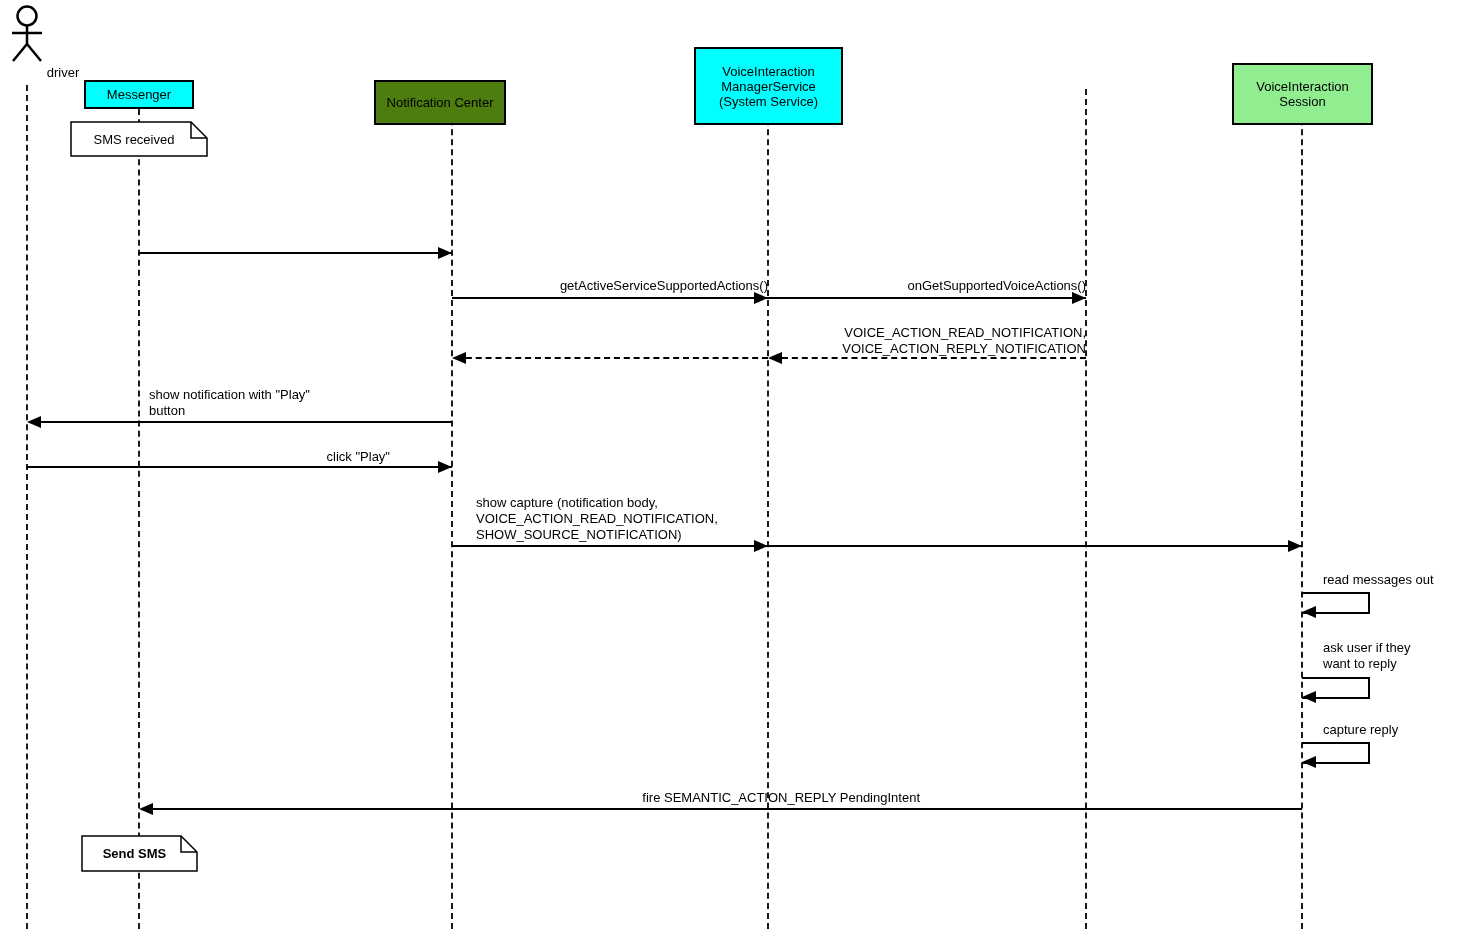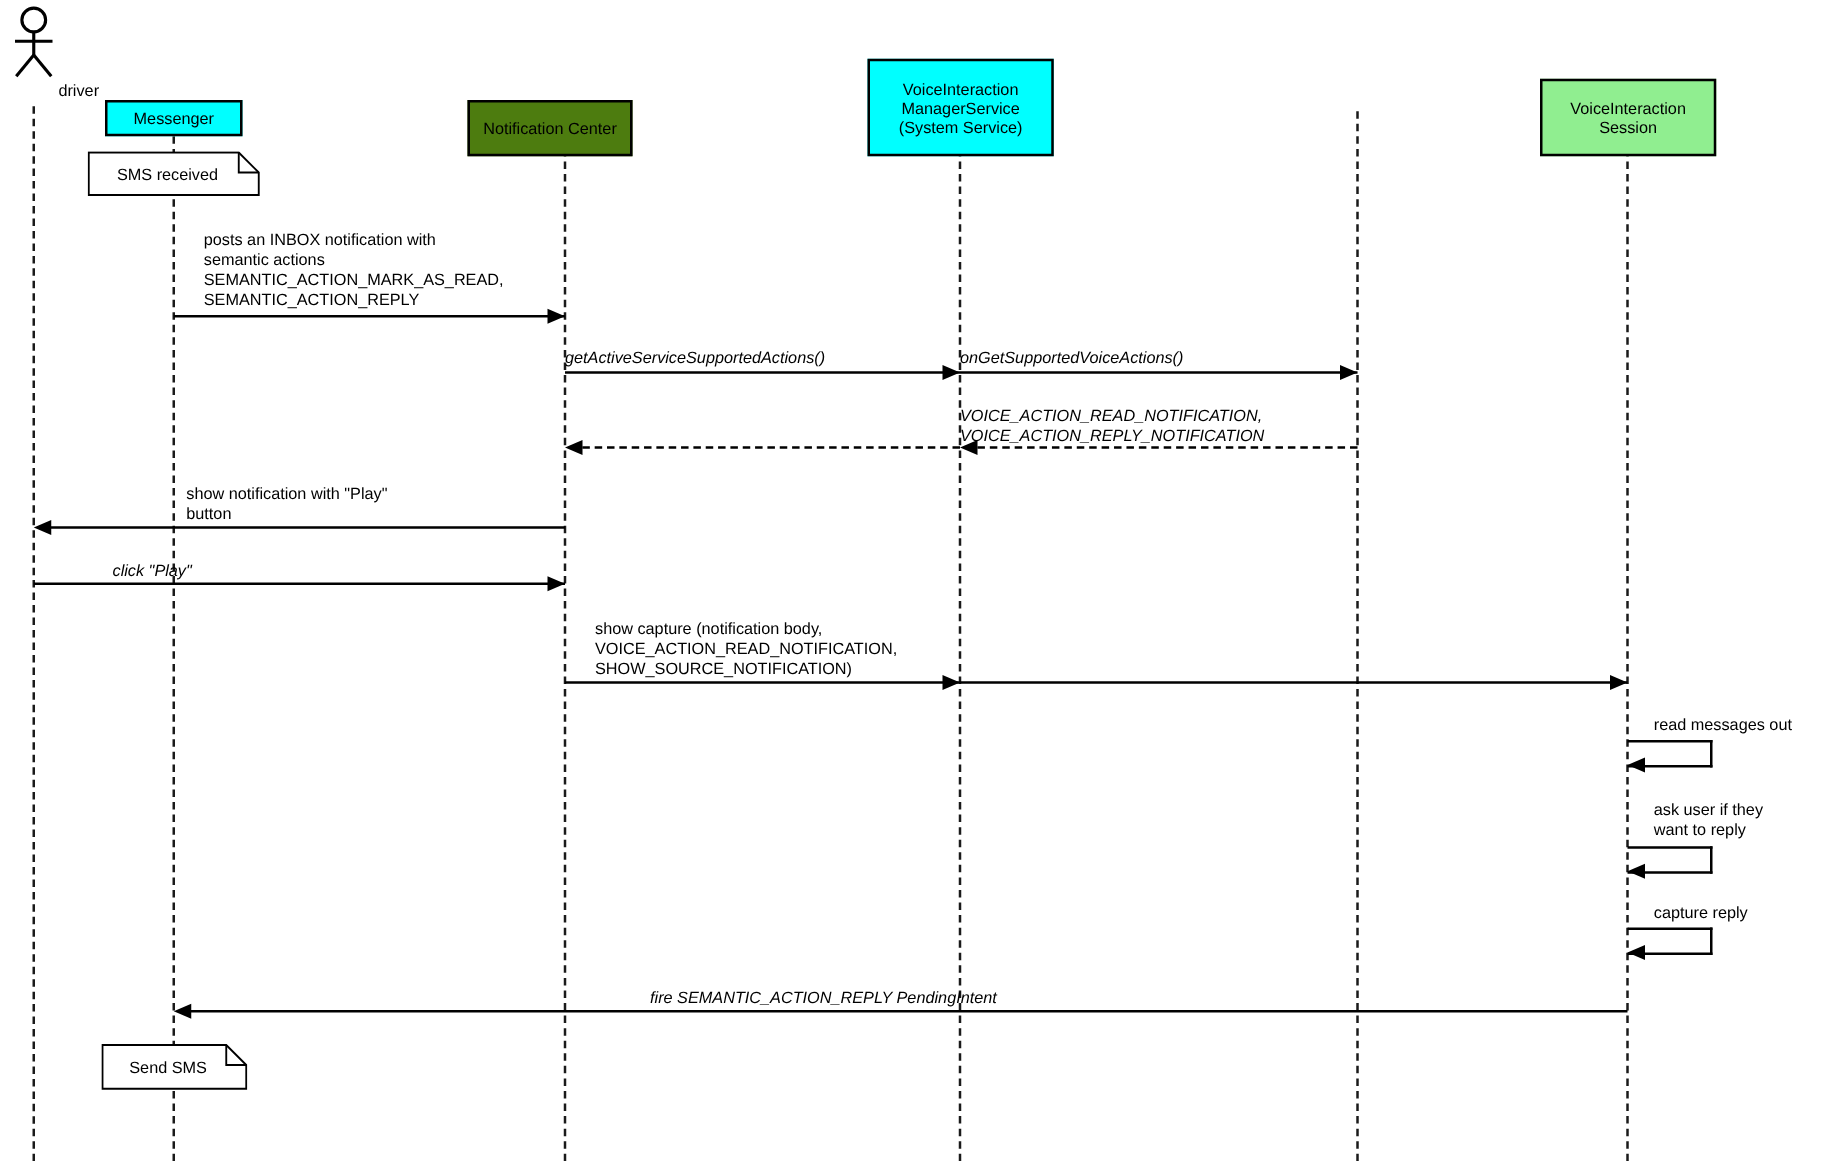--- a/index.html
+++ b/index.html
@@ -11,21 +11,21 @@
                white-space:pre-line;line-height:15px;margin-top:36px;}
   .note{position:absolute;}
   .note .note-text{position:absolute;left:0;top:0;right:10px;bottom:0;display:flex;
                    align-items:center;justify-content:center;white-space:nowrap;}
   .mline{position:absolute;height:0;border-top:2px solid #000;}
   .mline.dashed{border-top:2px dashed #000;}
   .ah{position:absolute;width:0;height:0;border-style:solid;}
   .ah-r{border-width:6px 0 6px 14px;border-color:transparent transparent transparent #000;}
   .ah-l{border-width:6px 14px 6px 0;border-color:transparent #000 transparent transparent;}
   .mlabel{position:absolute;line-height:16px;white-space:pre-line;}
-  .center{text-align:left;font-style:italic;}
+  .center{text-align:right;}
   .selfloop{position:absolute;box-sizing:border-box;border:2px solid #000;border-left:none;}
   .actor-label{position:absolute;text-align:center;}
 </style>
 </head>
 <body>
 
 <div class="canvas">
 
   <div class="lifeline" style="left:26px;top:85px;height:844px;"></div>
   <div class="lifeline" style="left:138px;top:89px;height:840px;"></div>
@@ -52,24 +52,20 @@
 Session</div>
 
   <div class="note" style="left:70px;top:121px;width:138px;height:36px;">
     <svg width="138" height="36">
       <path d="M1,1 L121,1 L137,17 L137,35 L1,35 Z" fill="#ffffff" stroke="#000" stroke-width="1.5"></path>
       <path d="M121,1 L121,17 L137,17" fill="none" stroke="#000" stroke-width="1.5"></path>
     </svg>
     <div class="note-text">SMS received</div>
   </div>
 
-  <div class="mlabel" style="left:163px;top:184px;">posts an INBOX notification with
-semantic actions
-SEMANTIC_ACTION_MARK_AS_READ,
-SEMANTIC_ACTION_REPLY</div>
   <div class="mline" style="left:139px;top:252px;width:313px;"></div>
   <div class="ah ah-r" style="left:438px;top:247px;"></div>
 
   <div class="mlabel center" style="left:452px;top:278px;width:316px;">getActiveServiceSupportedActions()</div>
   <div class="mline" style="left:452px;top:297px;width:316px;"></div>
   <div class="ah ah-r" style="left:754px;top:292px;"></div>
 
   <div class="mlabel center" style="left:768px;top:278px;width:318px;">onGetSupportedVoiceActions()</div>
   <div class="mline" style="left:768px;top:297px;width:318px;"></div>
   <div class="ah ah-r" style="left:1072px;top:292px;"></div>
@@ -110,21 +106,21 @@
   <div class="ah ah-l" style="left:1302px;top:691px;"></div>
 
   <div class="mlabel" style="left:1323px;top:722px;">capture reply</div>
   <div class="selfloop" style="left:1302px;top:742px;width:68px;height:22px;"></div>
   <div class="ah ah-l" style="left:1302px;top:756px;"></div>
 
   <div class="mlabel center" style="left:520px;top:790px;width:400px;">fire SEMANTIC_ACTION_REPLY PendingIntent</div>
   <div class="mline" style="left:143px;top:808px;width:1159px;"></div>
   <div class="ah ah-l" style="left:139px;top:803px;"></div>
 
-  <div class="note" style="left:81px;top:835px;width:117px;height:37px;">
+  <div class="note" style="left:81px;top:835px;width:117px;height:37px;font-weight:bold;">
     <svg width="117" height="37">
       <path d="M1,1 L100,1 L116,17 L116,36 L1,36 Z" fill="#ffffff" stroke="#000" stroke-width="1.5"></path>
       <path d="M100,1 L100,17 L116,17" fill="none" stroke="#000" stroke-width="1.5"></path>
     </svg>
     <div class="note-text">Send SMS</div>
   </div>
 
 </div>
 
 </body></html>

